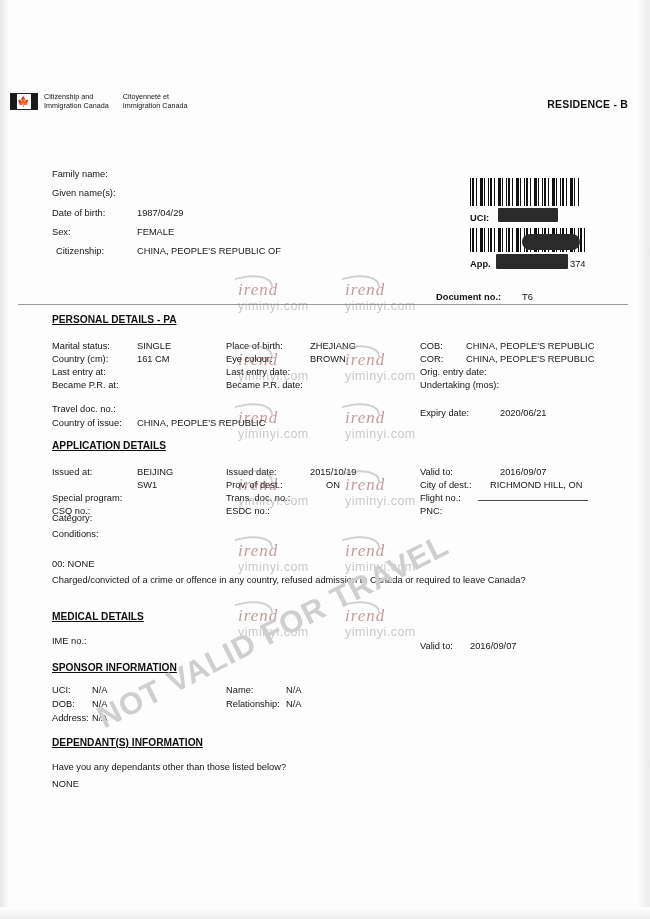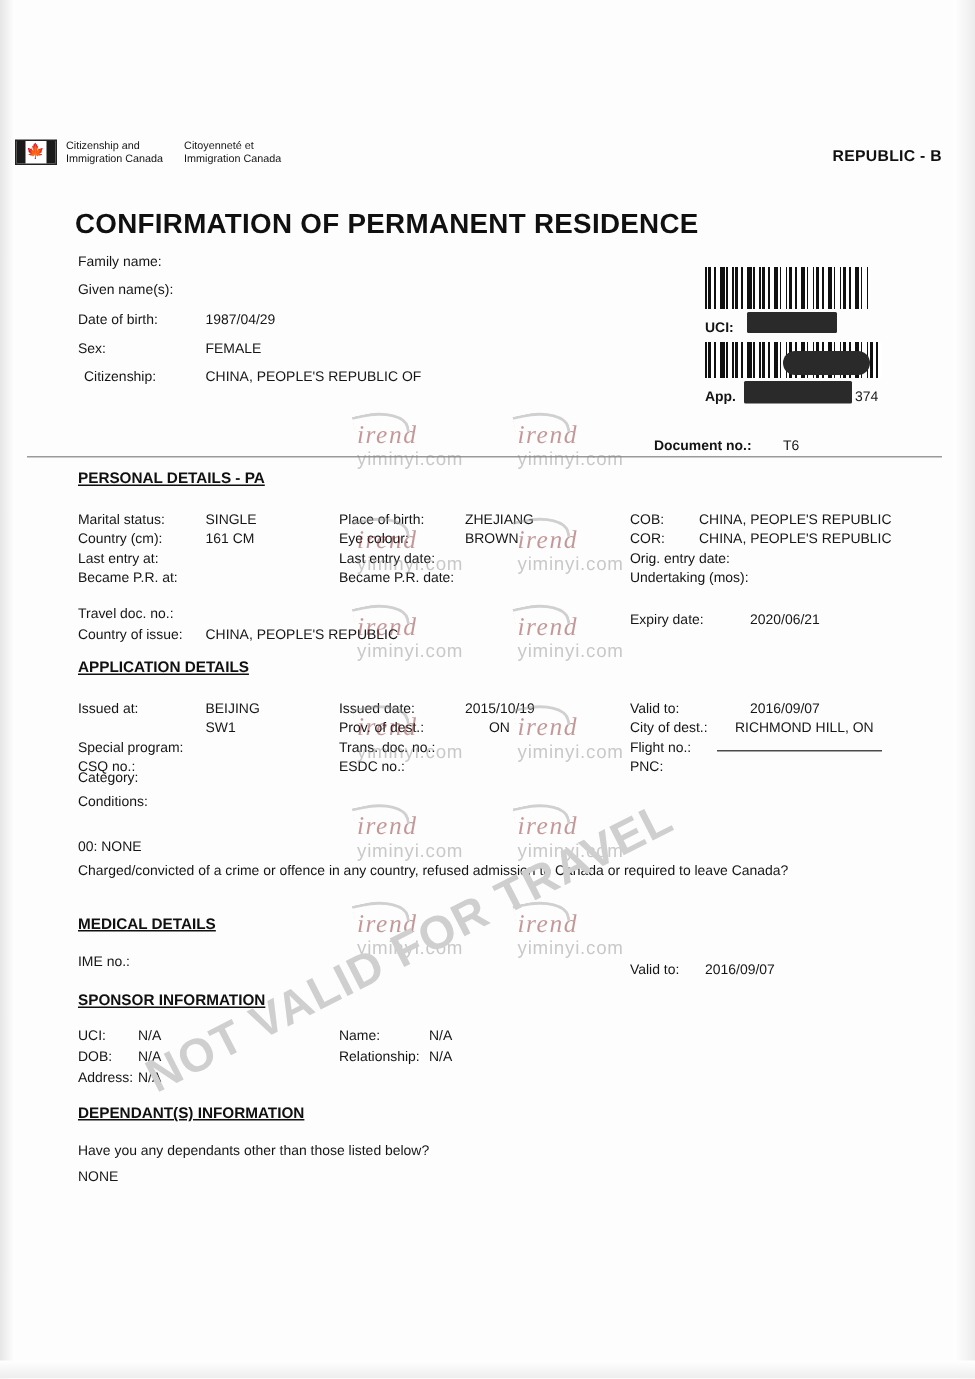--- a/index.html
+++ b/index.html
@@ -193,23 +193,22 @@
     <div class="dept">
       <div>Citizenship and</div>
       <div>Immigration Canada</div>
     </div>
     <div class="dept">
       <div>Citoyenneté et</div>
       <div>Immigration Canada</div>
     </div>
   </div>
 
-  <div class="protected">REPUBLIC - B</div>
-
-  <div class="doc-title">CONFIRMATION OF PERMANENT RESIDENCE</div>
+  <div class="protected">RESIDENCE - B</div>
+
 
   <div class="row lbl" style="left:52px; top:168px;">Family name:</div>
   <div class="row val" style="left:137px; top:168px;"></div>
 
   <div class="row lbl" style="left:52px; top:187px;">Given name(s):</div>
   <div class="row val" style="left:137px; top:187px;"></div>
 
   <div class="row lbl" style="left:52px; top:207px;">Date of birth:</div>
   <div class="row val" style="left:137px; top:207px;">1987/04/29</div>
 

